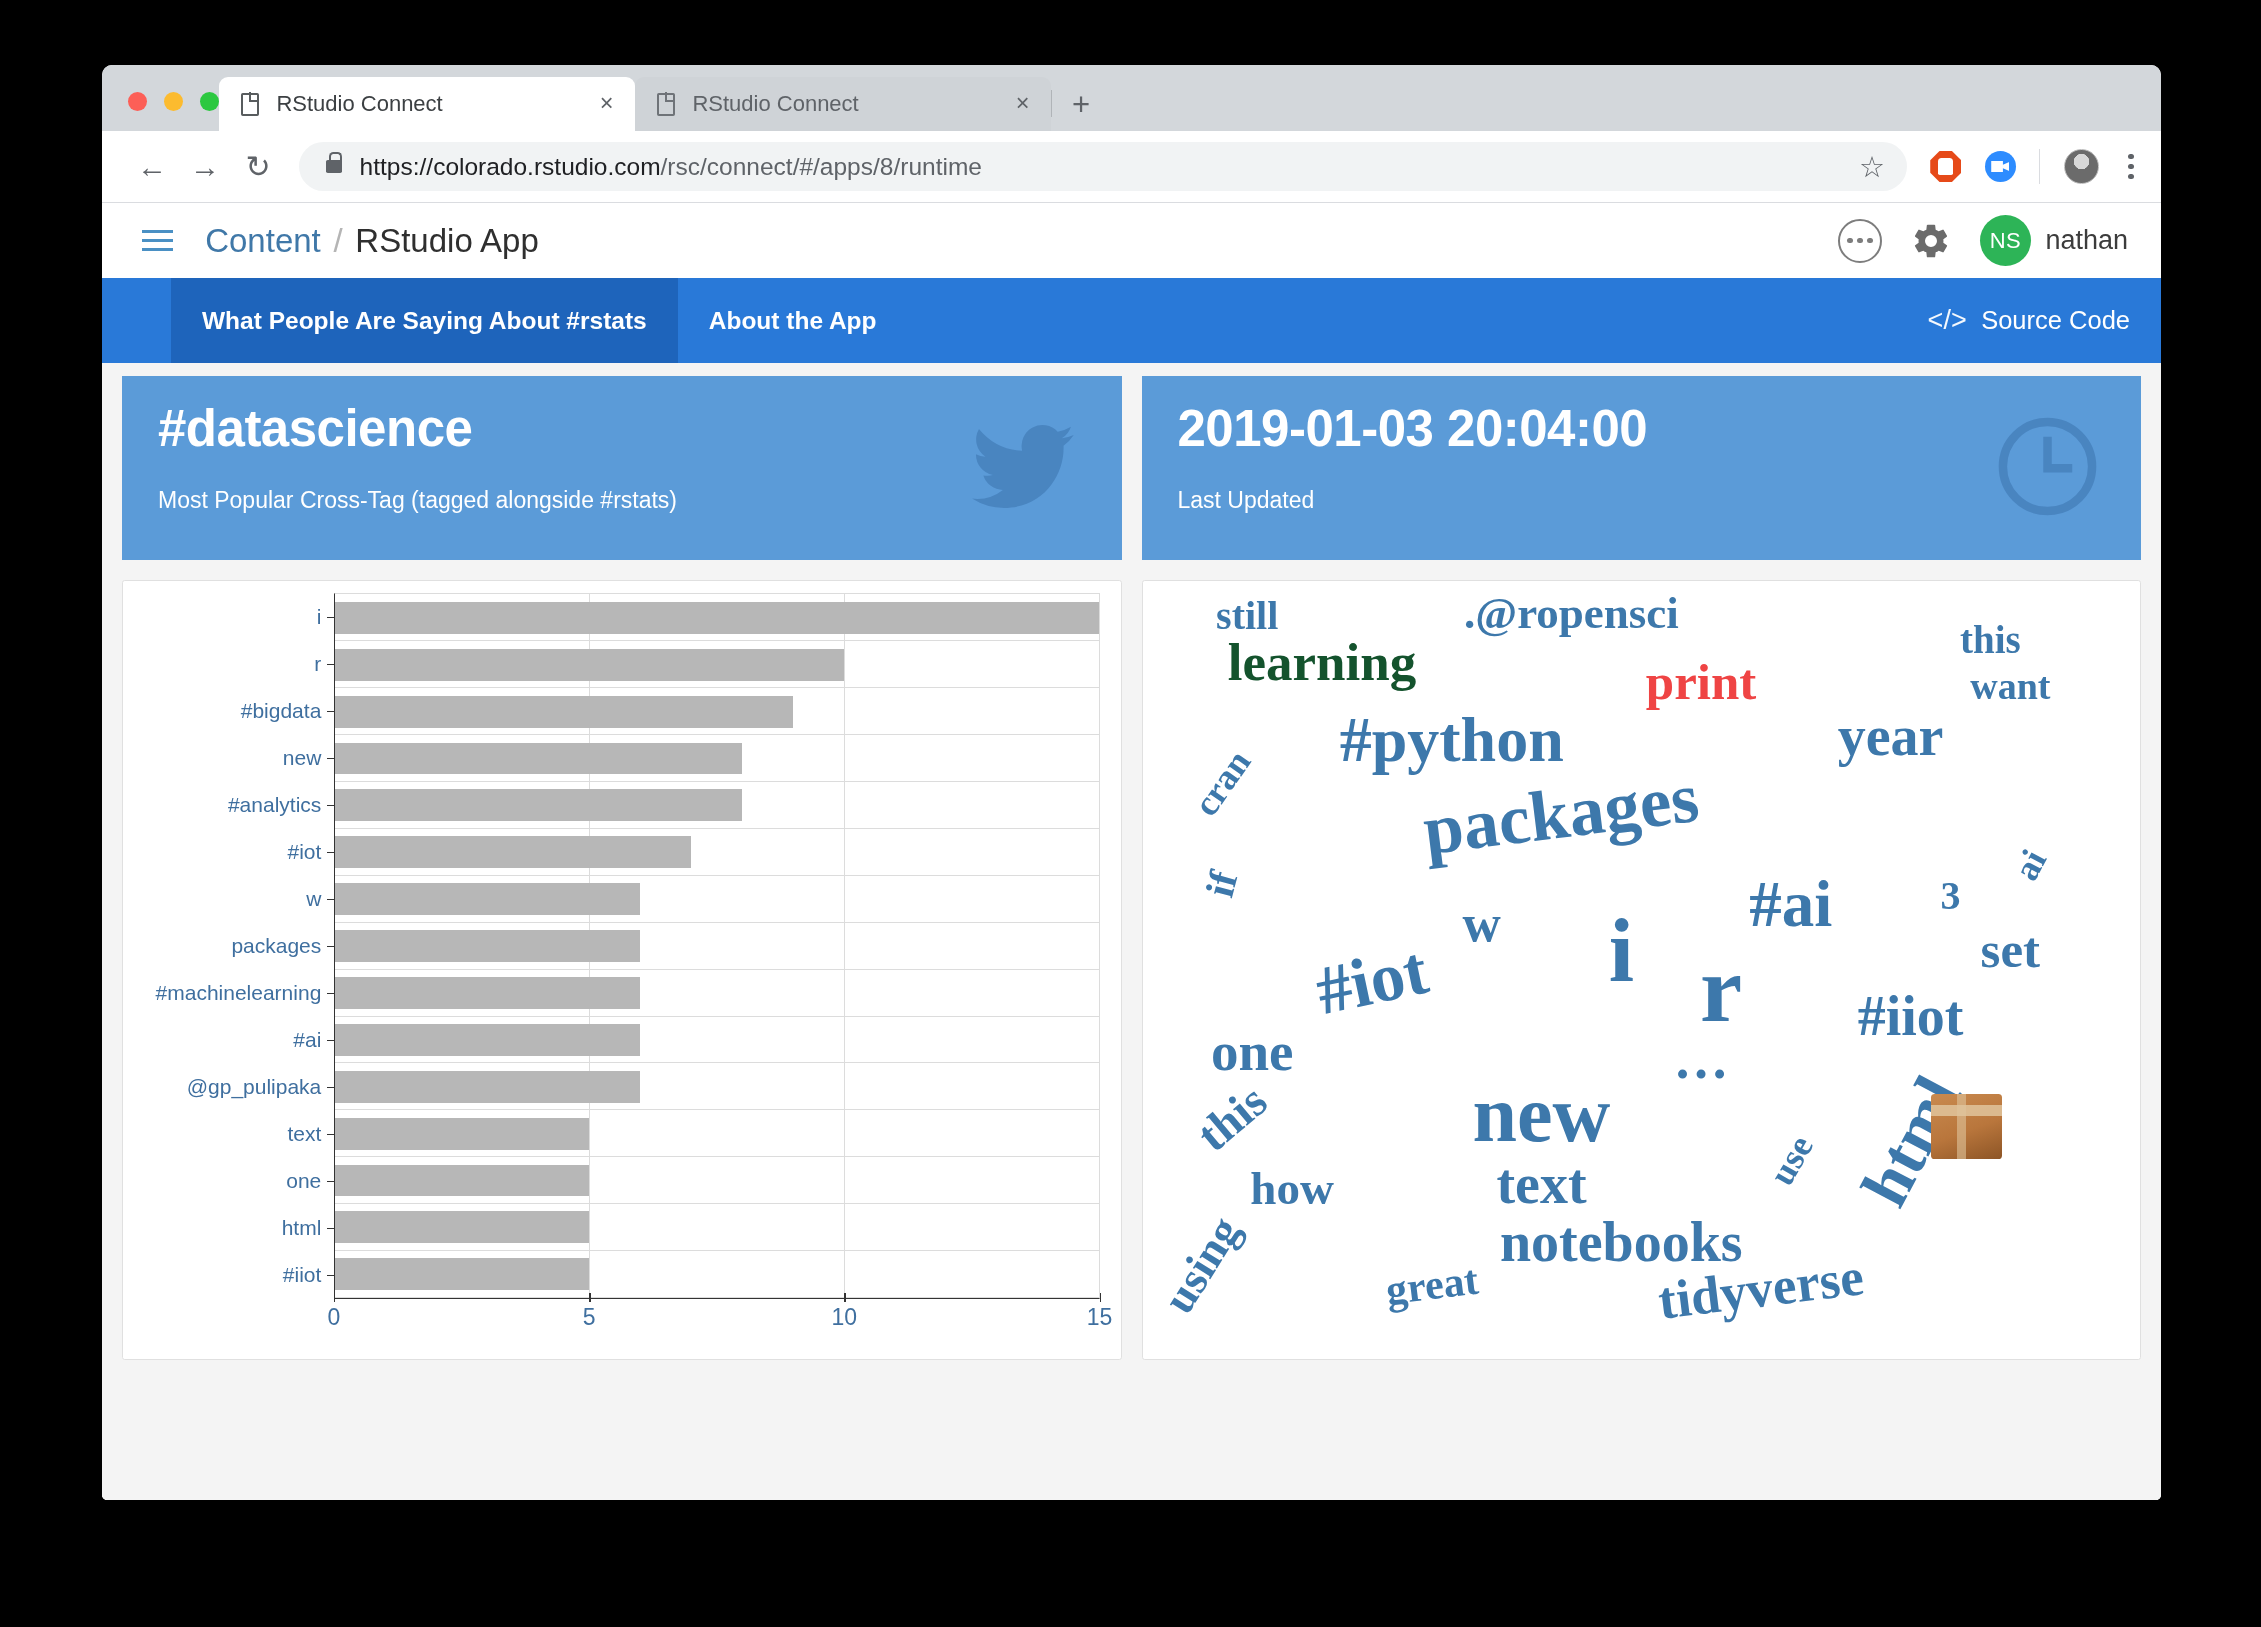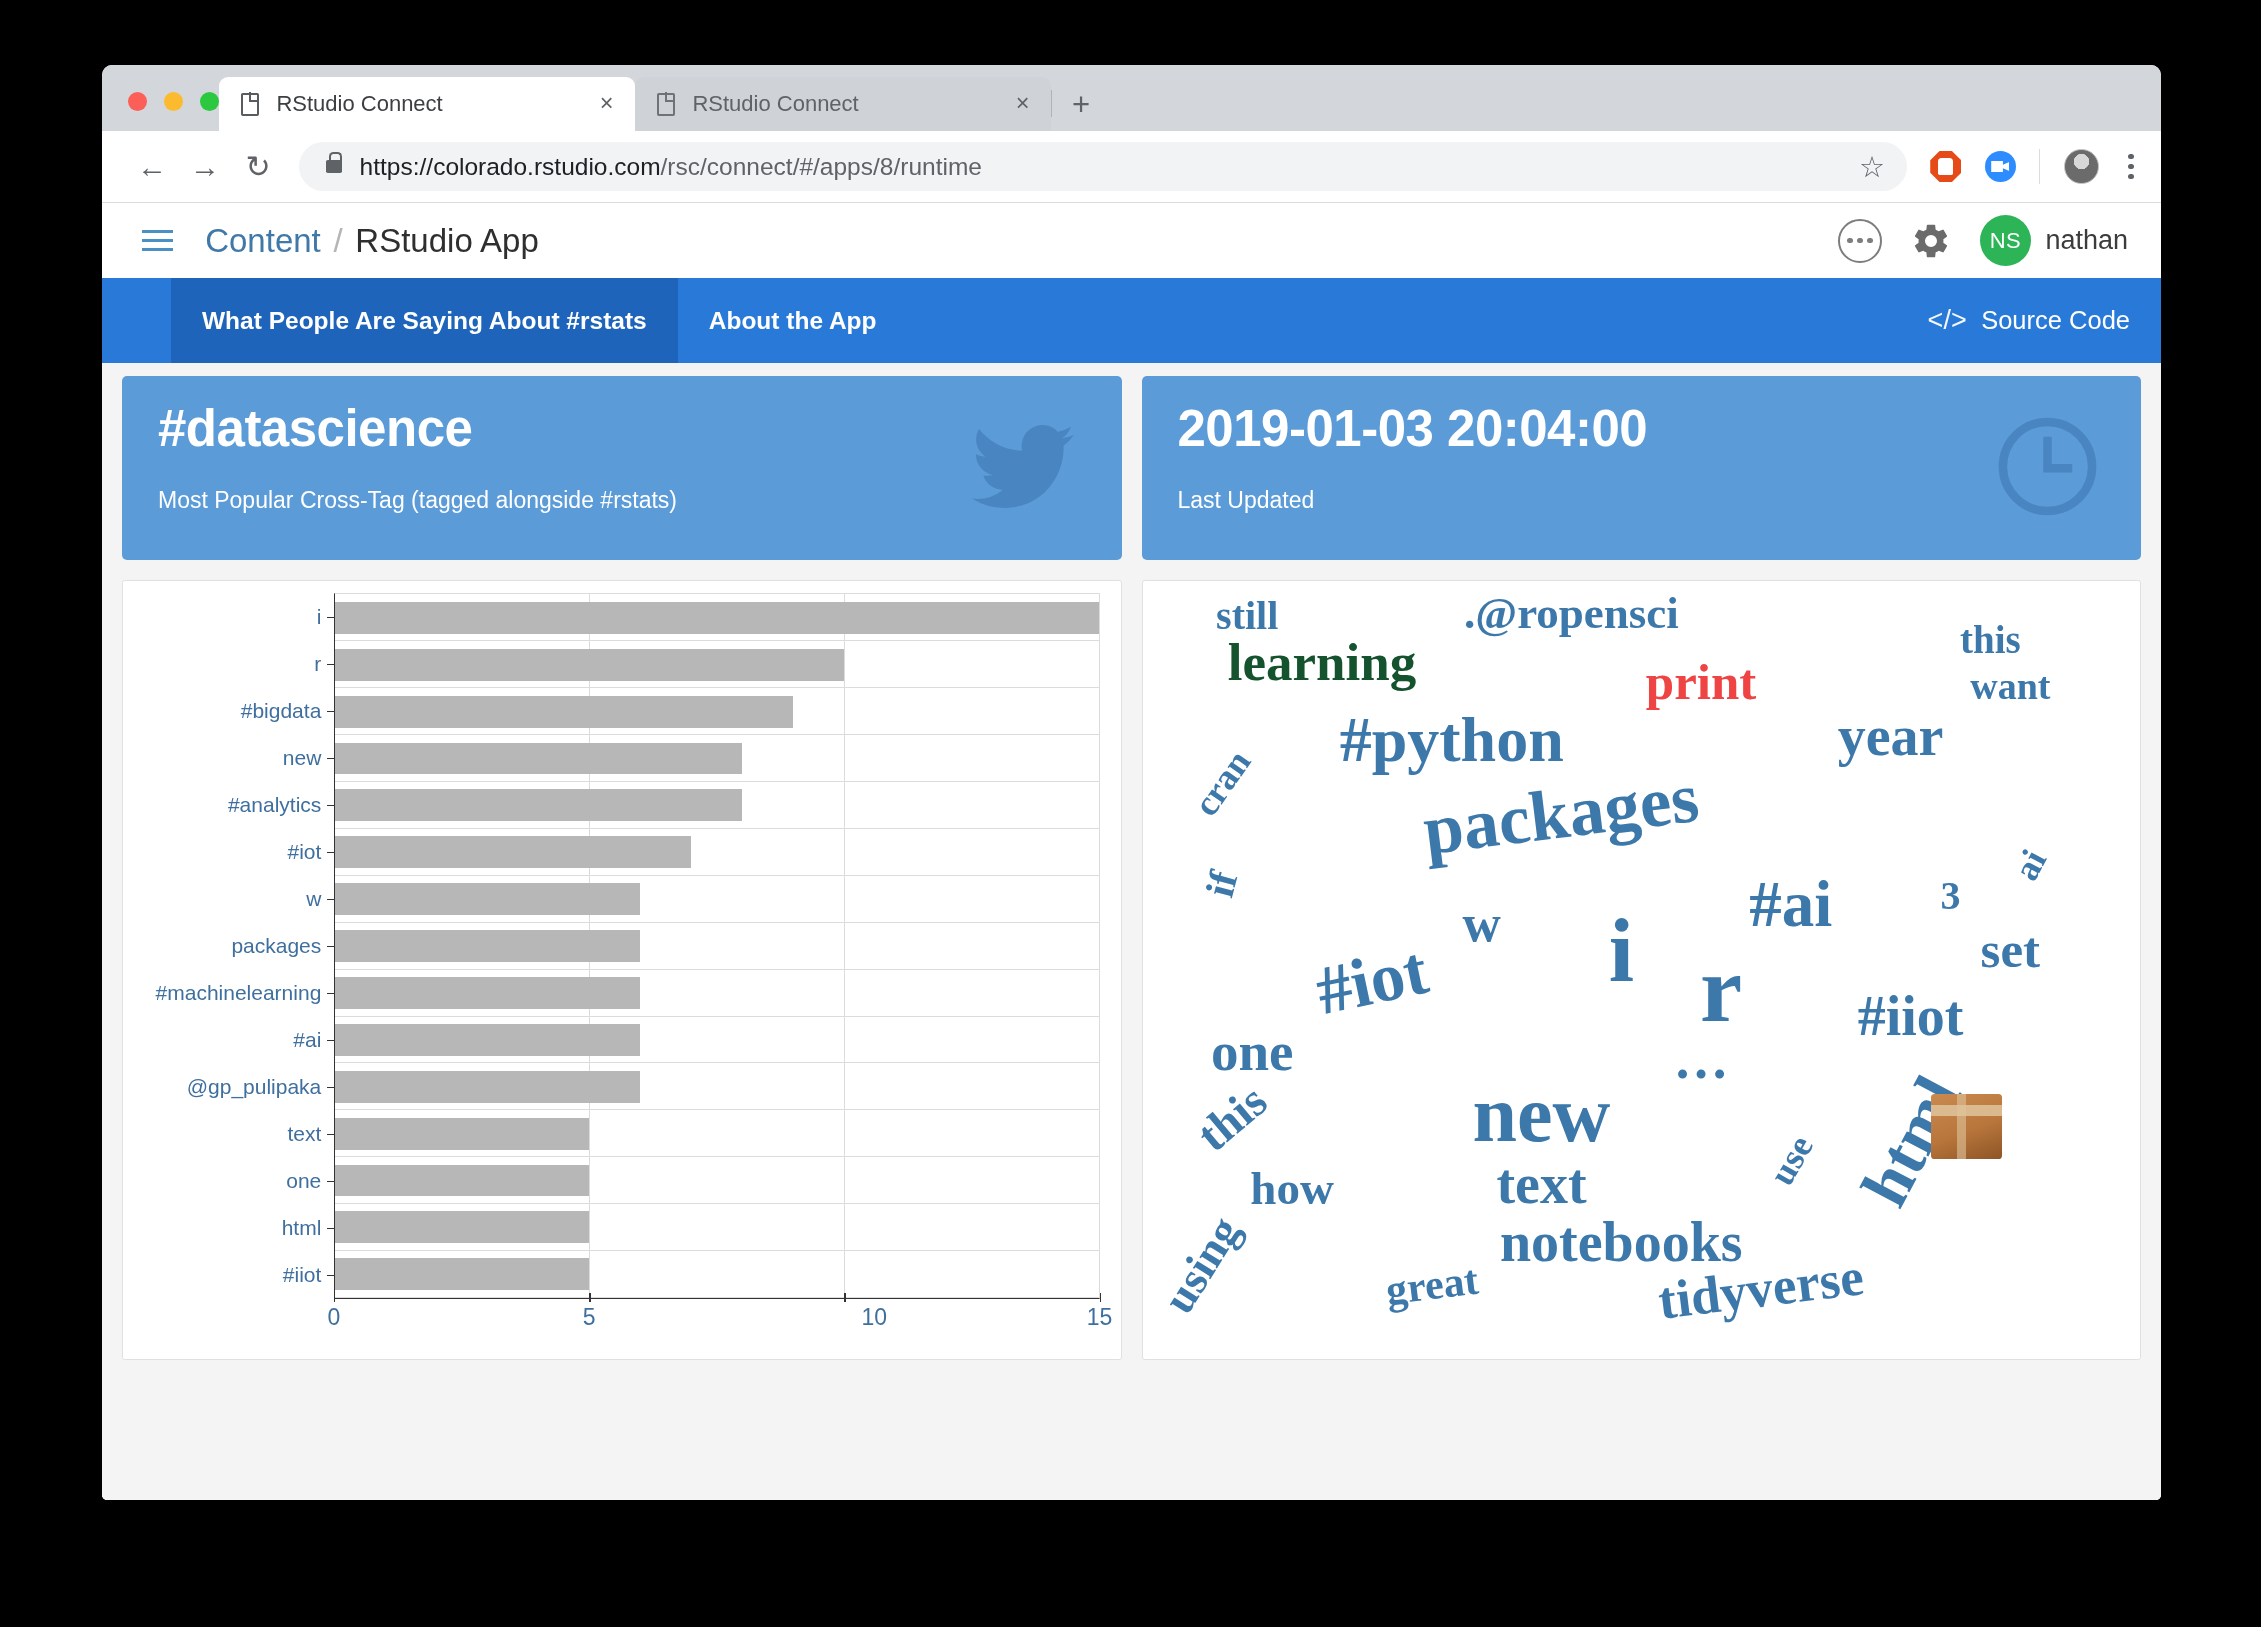--- a/index.html
+++ b/index.html
@@ -219,21 +219,21 @@
   .shiny-body {
     background: #f4f4f4;
     padding: 12.7px 20px 20px 20px;
     height: calc(100% - 75px - 85px);
   }
   .vbox-row { display: flex; gap: 20px; }
   .vbox {
     flex: 1 1 0;
     height: 184px;
     background: #5b9bd8;
-    border-radius: 5px;
+    border-radius: 0;
     padding: 25.5px 36px;
     position: relative;
     overflow: hidden;
   }
   .vbox-value {
     color: #fff; font-size: 51px; font-weight: bold;
     letter-spacing: -0.5px; line-height: 1.1;
   }
   .vbox-sub { color: #fff; font-size: 23px; font-weight: 300; margin-top: 30px; }
   .vbox-icon {
@@ -515,21 +515,21 @@
                     <div class="bc-bar" style="width: 33.3333%; background: rgb(183, 183, 183);"></div>
                   </div>
                 </div>
             </div>
             <div class="bc-xlabels">
                 <div class="bc-xtick" style="left: 0%;"></div>
                 <div class="bc-xlabel" style="left: 0%;">0</div>
                 <div class="bc-xtick" style="left: 33.3333%;"></div>
                 <div class="bc-xlabel" style="left: 33.3333%;">5</div>
                 <div class="bc-xtick" style="left: 66.6667%;"></div>
-                <div class="bc-xlabel" style="left: 66.6667%; margin-left: 30px;">10</div>
+                <div class="bc-xlabel" style="left: 66.6667%;">10</div>
                 <div class="bc-xtick" style="left: 100%;"></div>
                 <div class="bc-xlabel" style="left: 100%;">15</div>
               </div>
           </div>
         </div>
 
         <div class="panel">
           <div class="wc">
               <span style="font-size: 40px; left: 10.5%; top: 4.5%; color: rgb(61, 120, 171); transform: translate(-50%, -50%) rotate(0deg); text-align: center;">still</span>
               <span style="font-size: 45px; left: 43%; top: 4.2%; color: rgb(61, 120, 171); transform: translate(-50%, -50%) rotate(0deg);">.@ropensci</span>

